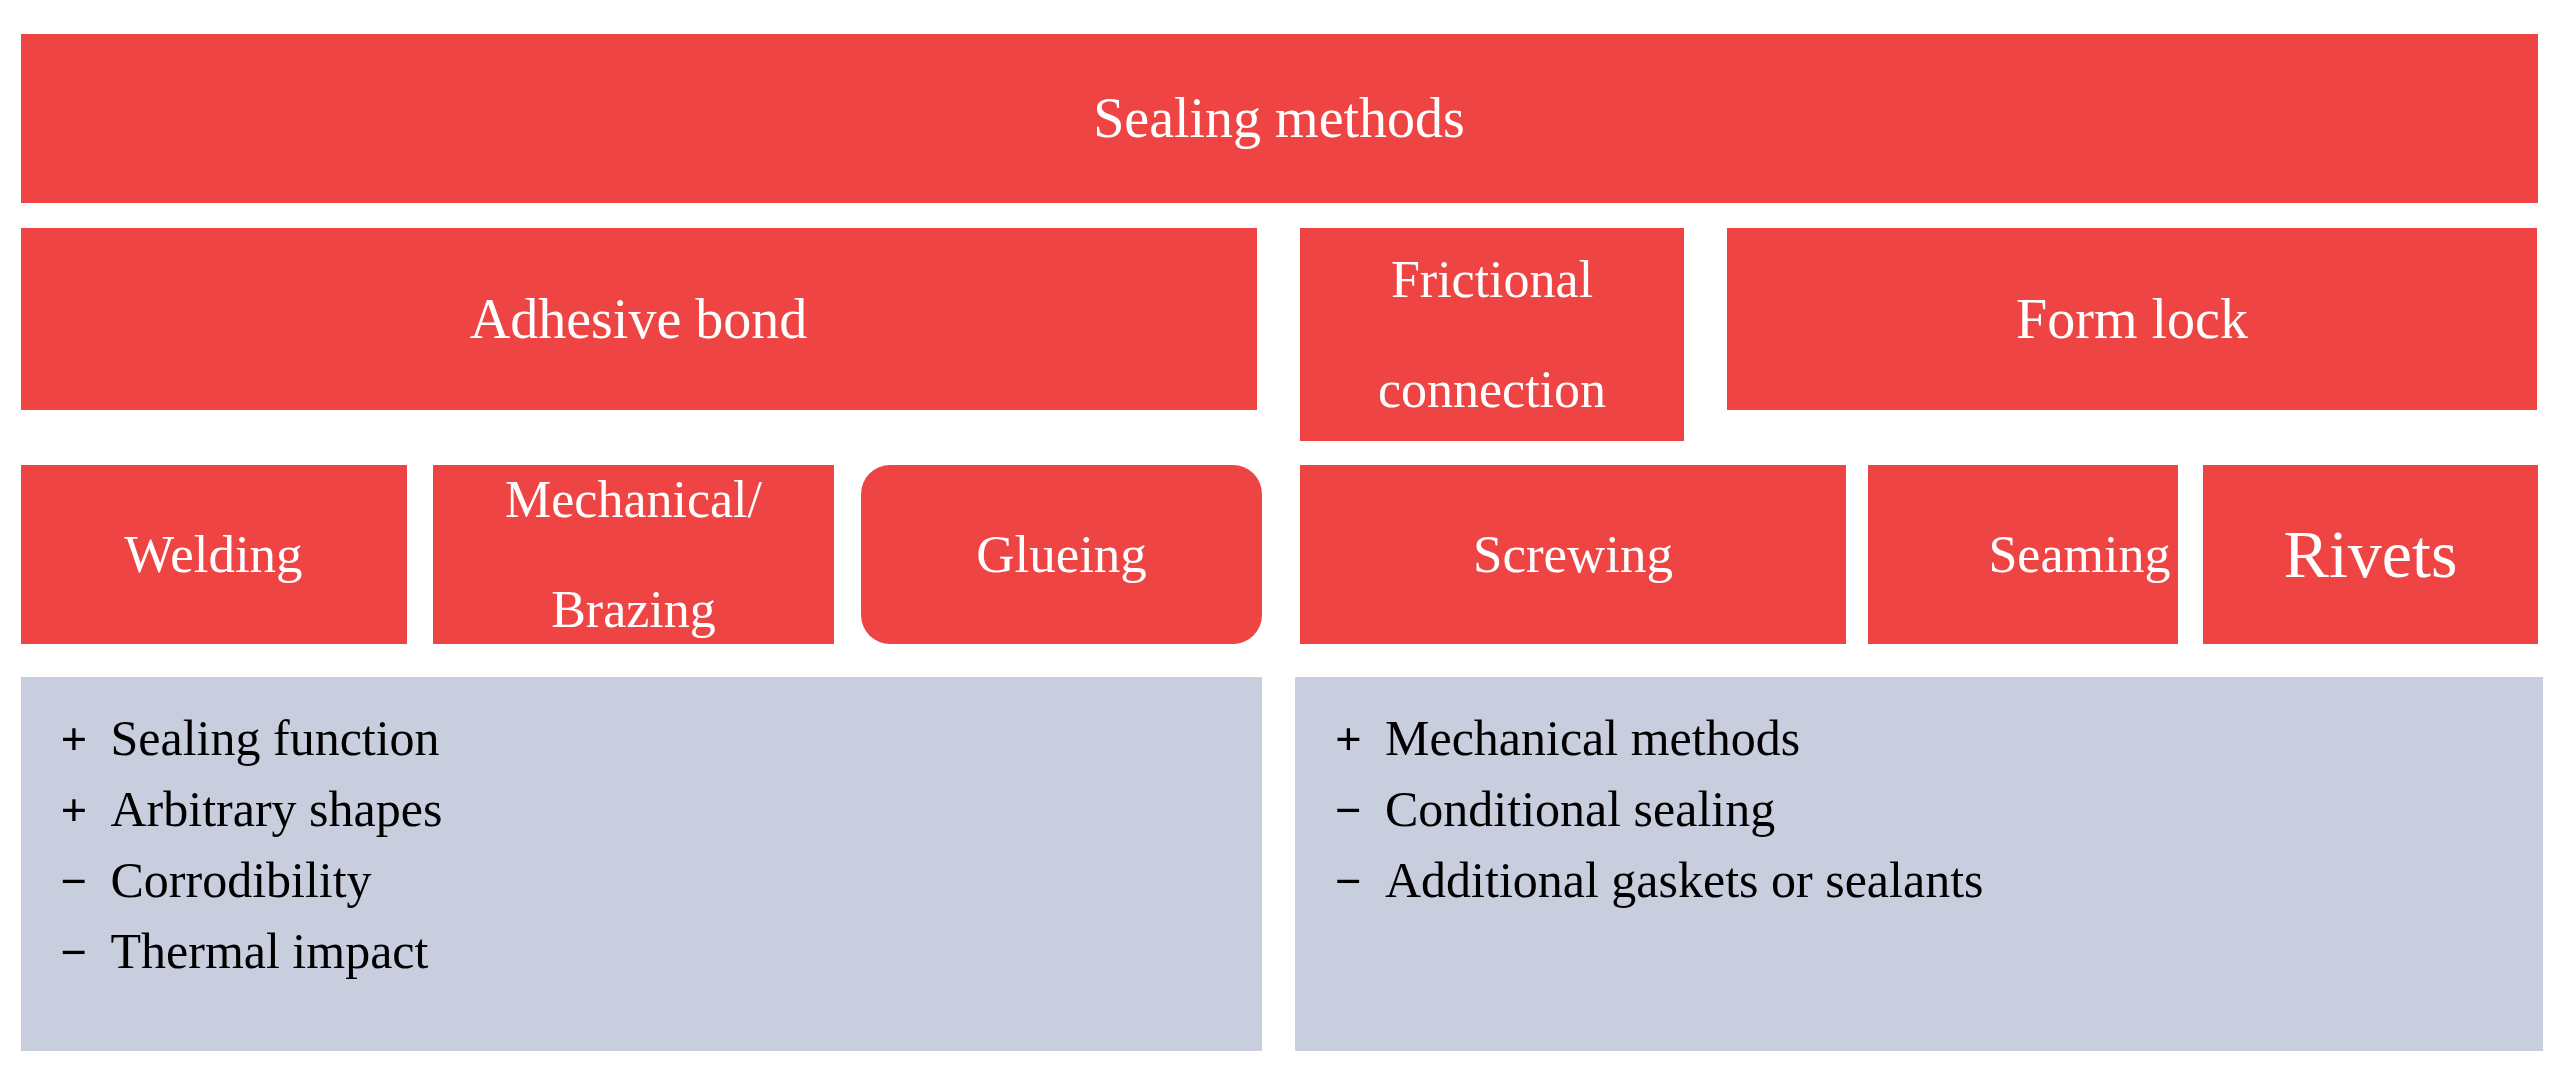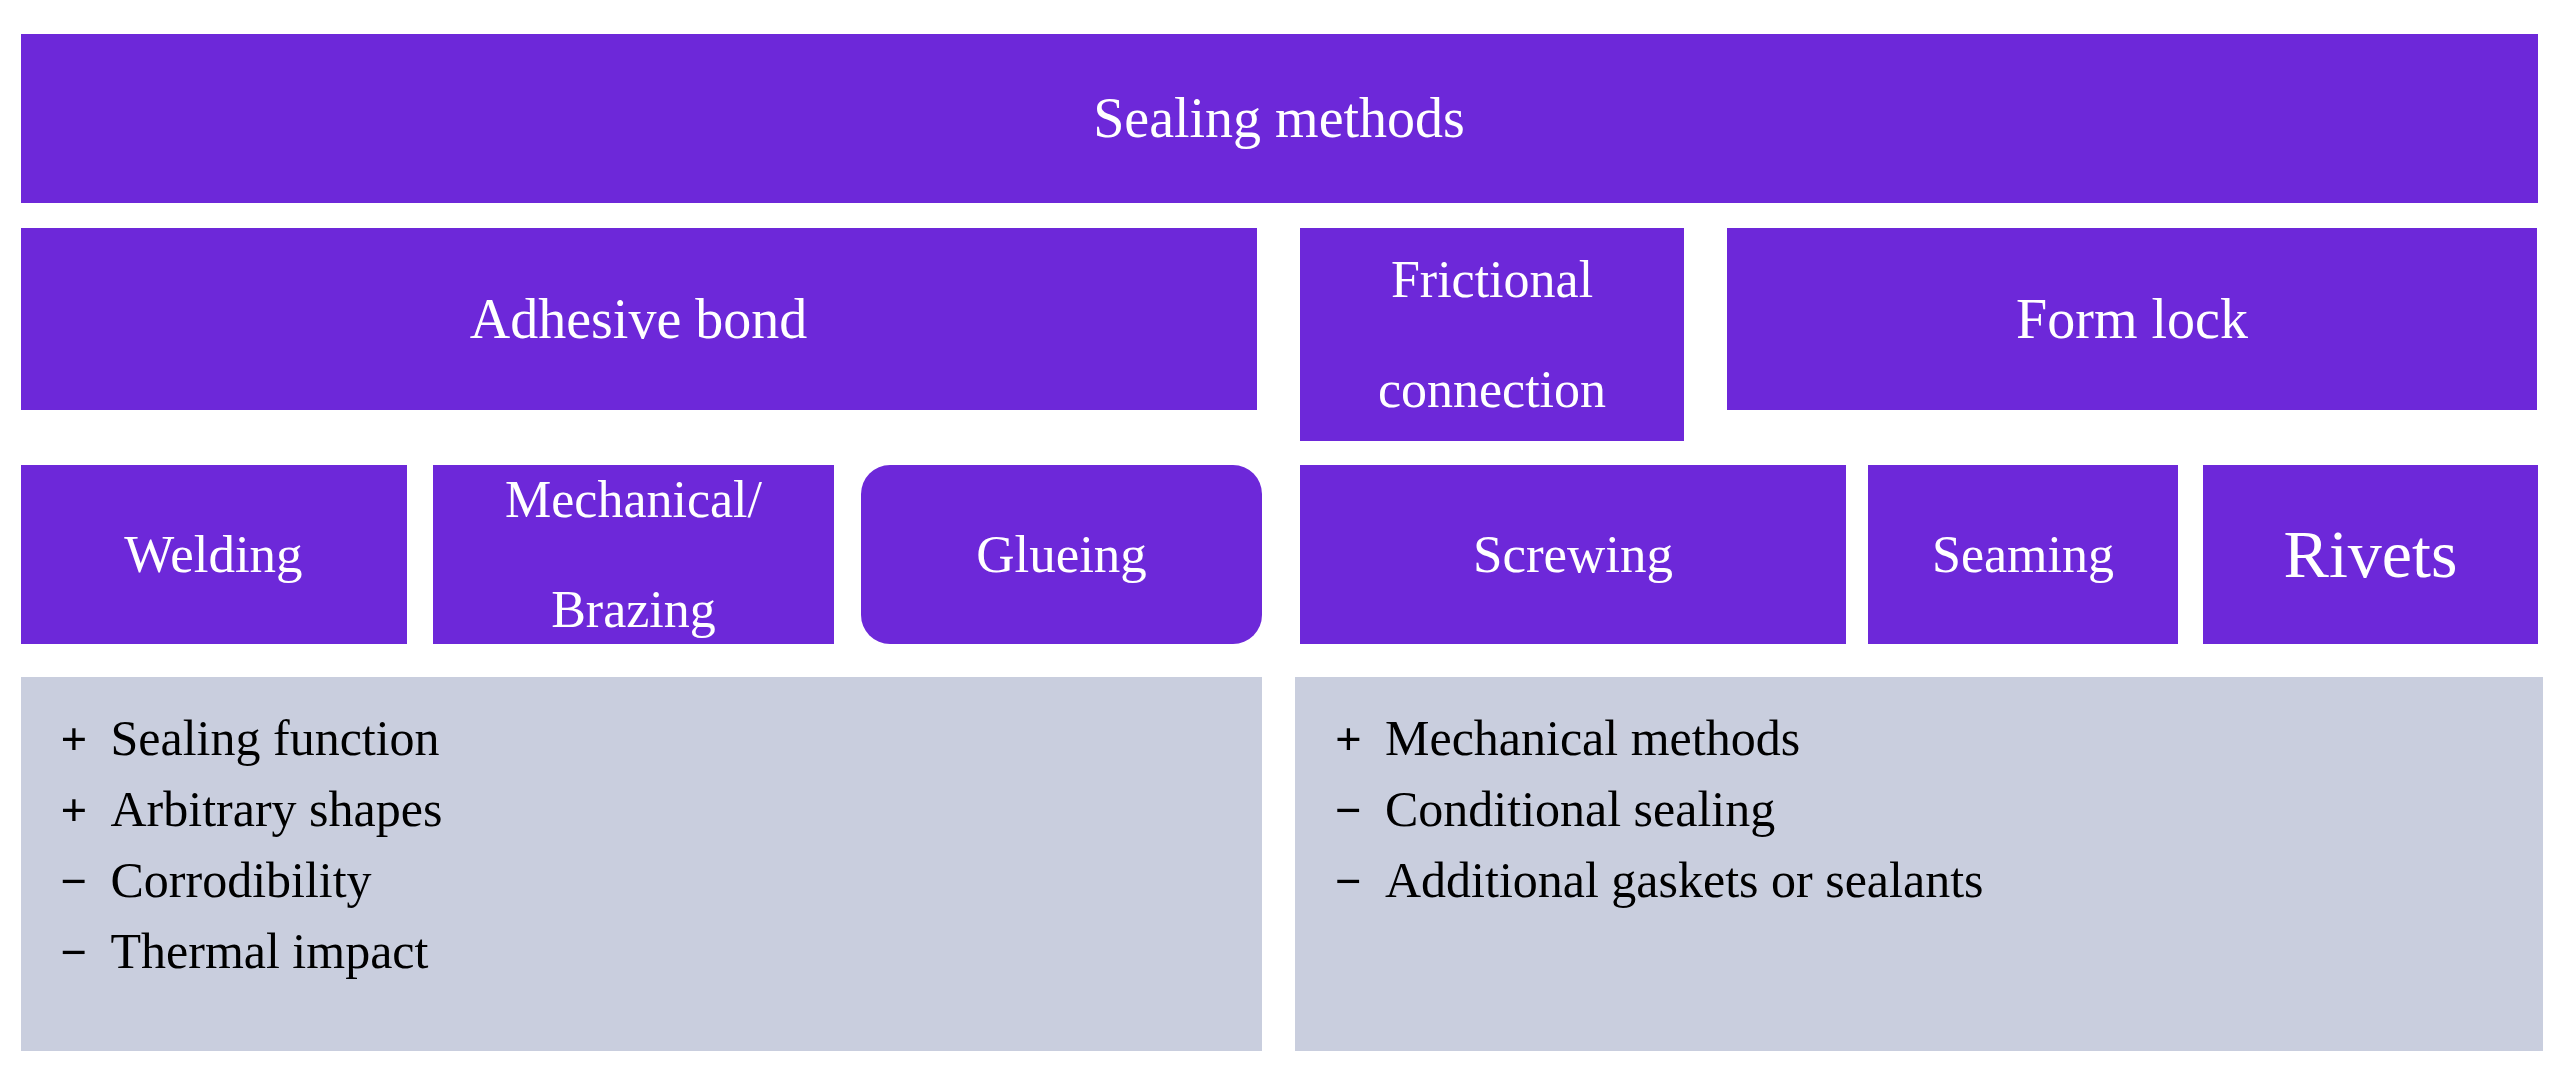--- a/index.html
+++ b/index.html
@@ -18,21 +18,21 @@
   #diagram {
     position: absolute;
     left: 0;
     top: 0;
     width: 2576px;
     height: 1074px;
   }
 
   .node {
     position: absolute;
-    background: #6d28d9;
+    background: #ef4444;
     color: #ffffff;
     display: flex;
     align-items: center;
     justify-content: center;
     text-align: center;
     line-height: 1.18;
     box-sizing: border-box;
     padding: 3px 7.6px;
   }
 
@@ -108,20 +108,21 @@
     width: 546px;
     height: 179px;
     font-size: 53px;
   }
   .leaf-seaming {
     left: 1868px;
     top: 465px;
     width: 310px;
     height: 179px;
     font-size: 52px;
+    text-align: right;
   }
   .leaf-rivets {
     left: 2203px;
     top: 465px;
     width: 335px;
     height: 179px;
     font-size: 68px;
   }
 
   

